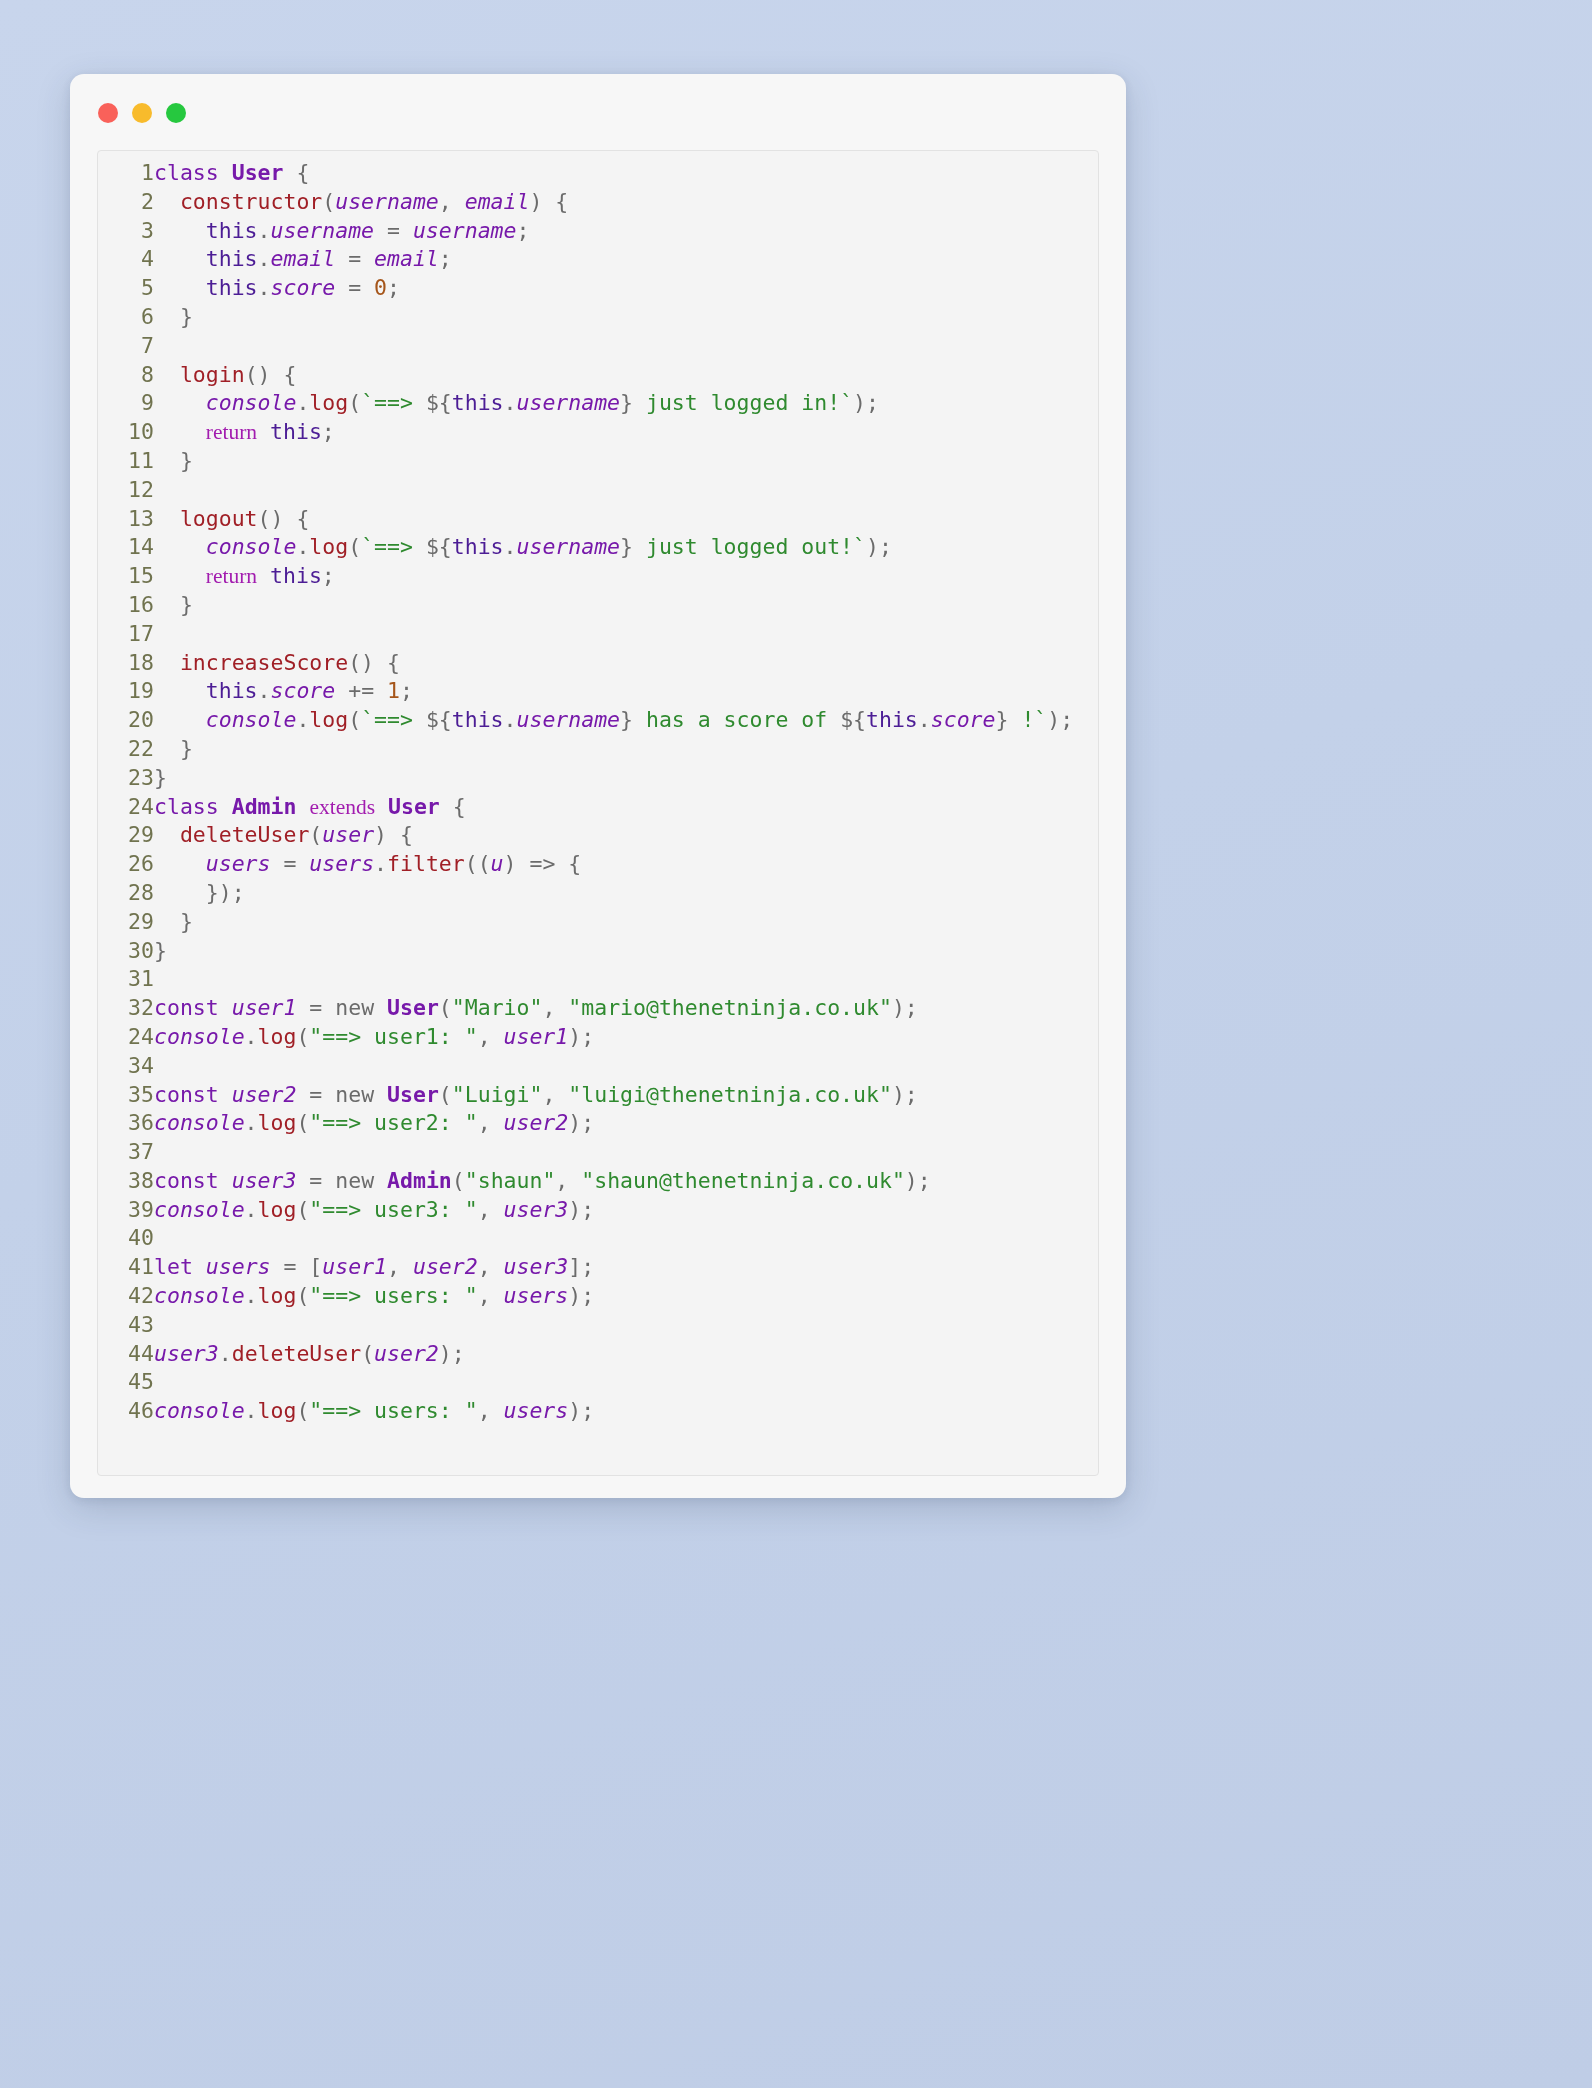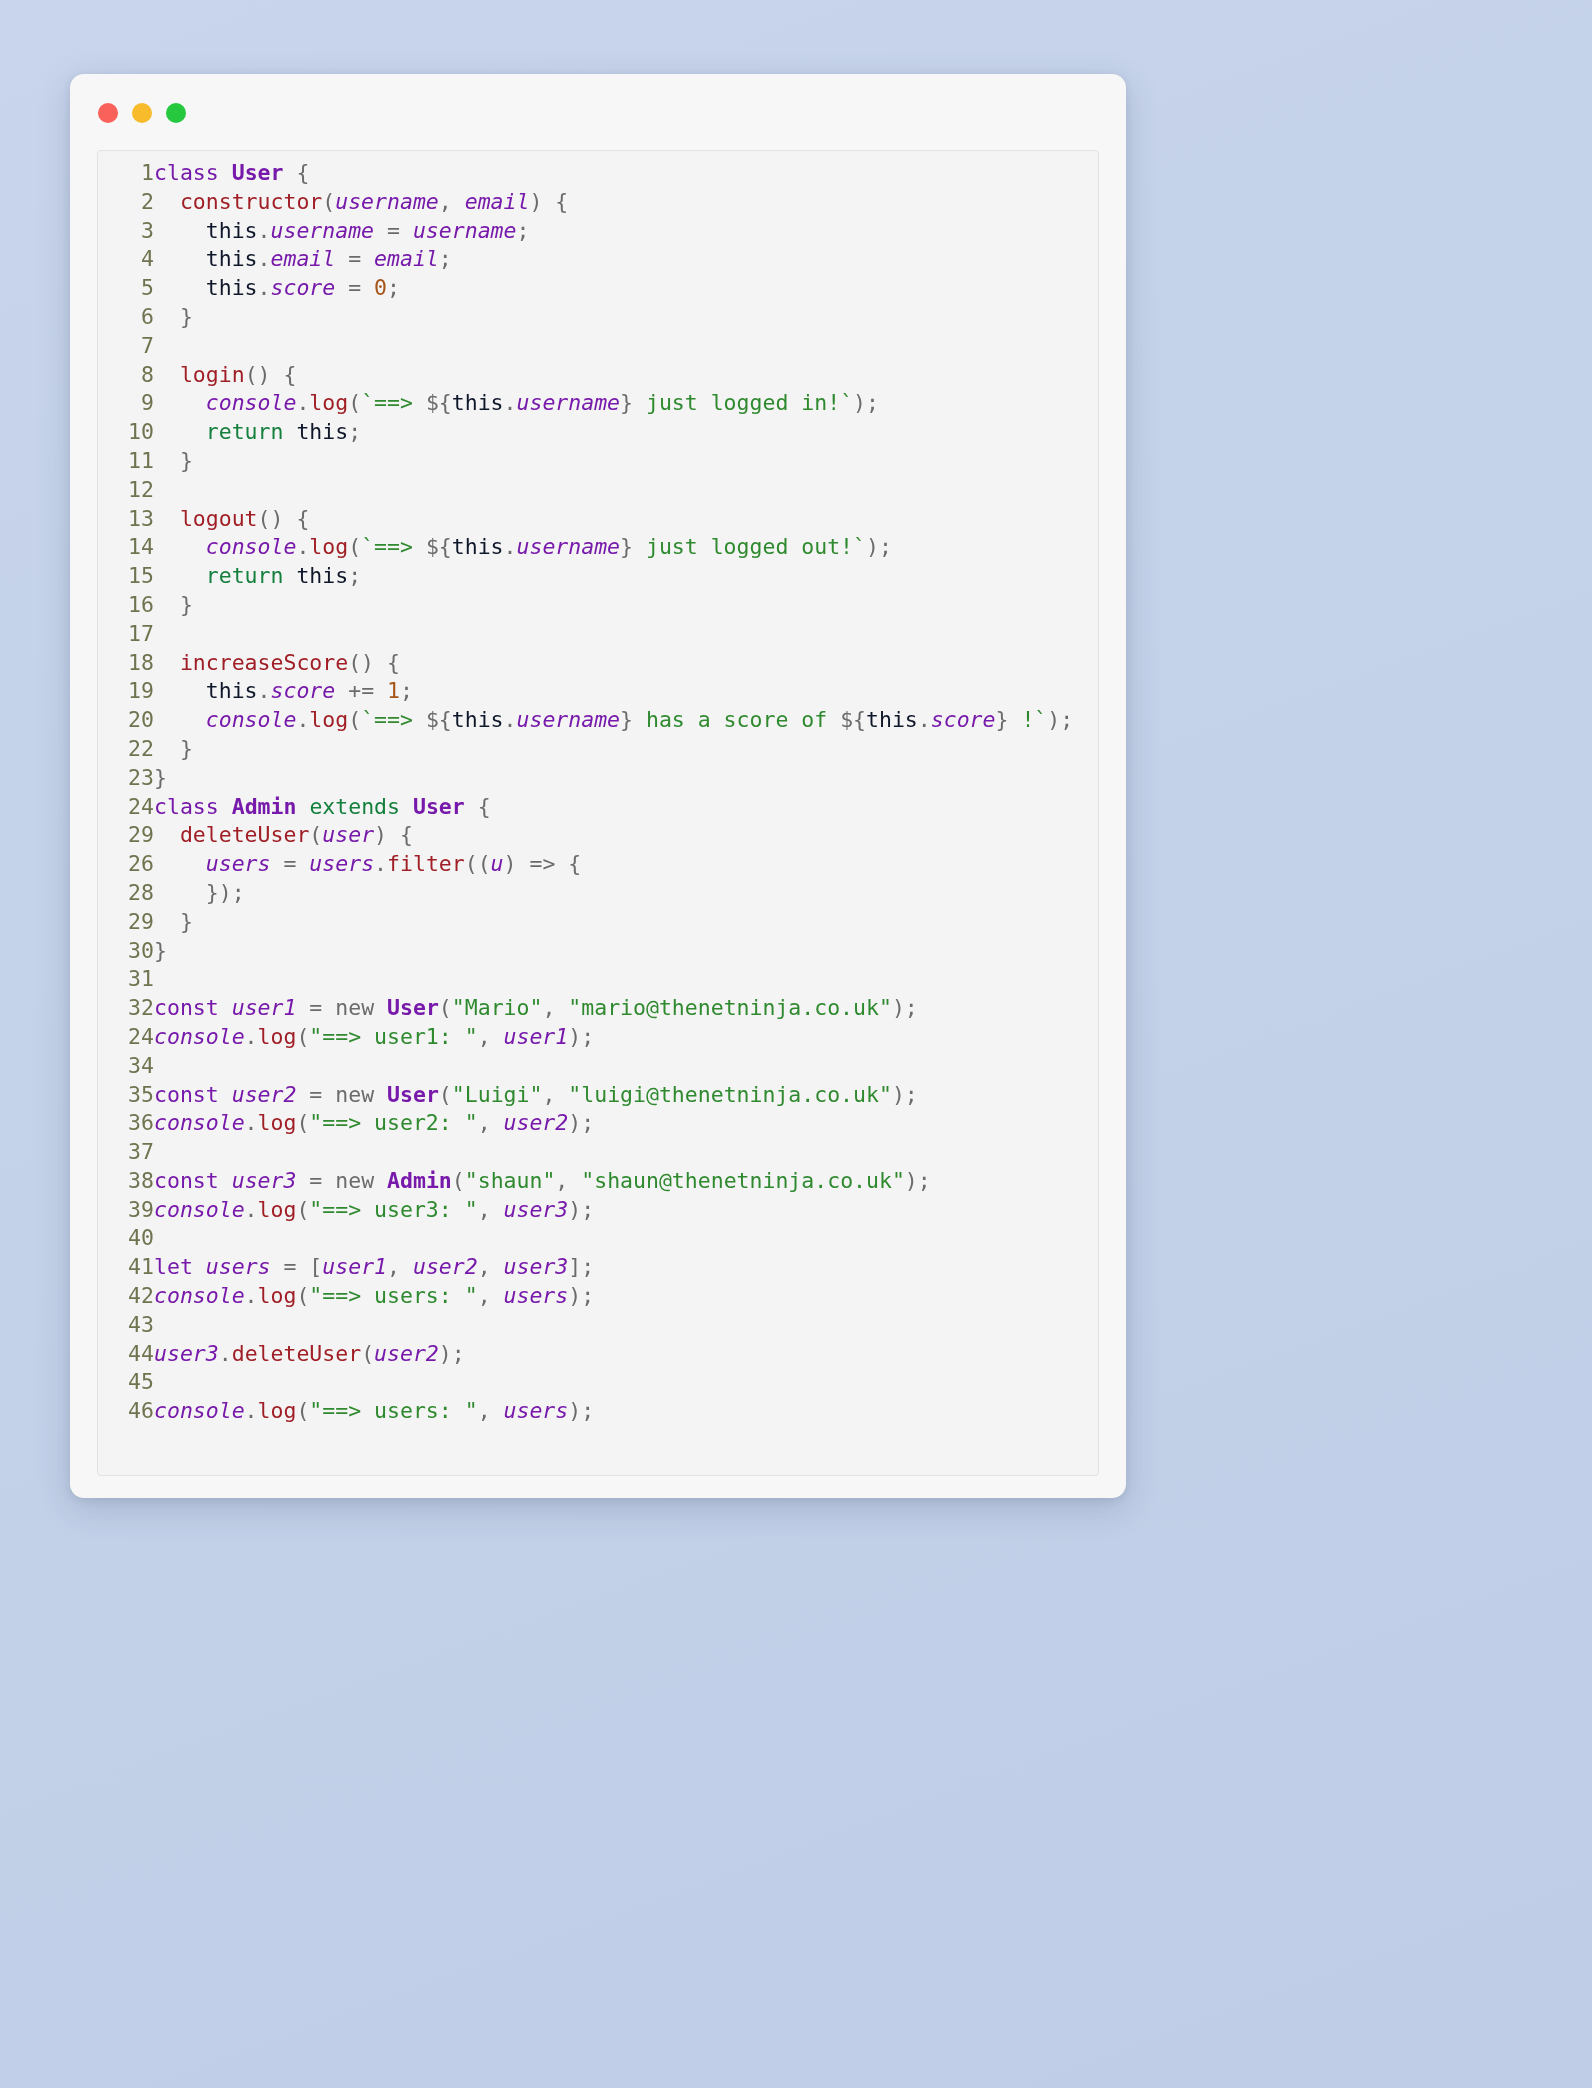--- a/index.html
+++ b/index.html
@@ -72,24 +72,24 @@
     text-align: right;
     padding-right: 14px;
     color: #70734f;
     user-select: none;
   }
   td.src { color: #6b6b6b; padding-left: 4px; margin-top: 25px; }
 
   
   .kw    { color: #7719aa; }            
   .kwb   { color: #7719aa; font-weight: bold; } 
-  .kwblue{ color: #15803d; }            
+  .kwblue{ color: #a21caf; font-family: Liberation Serif, serif; }            
   .fn    { color: #a01f26; font-weight: normal; } 
   .id    { color: #7719aa; font-style: italic; }            
-  .this  { color: #0f172a; }            
+  .this  { color: #4c1d95; }            
   .num   { color: #a5551a; }            
   .str   { color: #2f8a2f; }            
   .pun   { color: #6b6b6b; }            
 </style>
 </head>
 <body>
 
 <div id="root">
   <div class="window">
 

